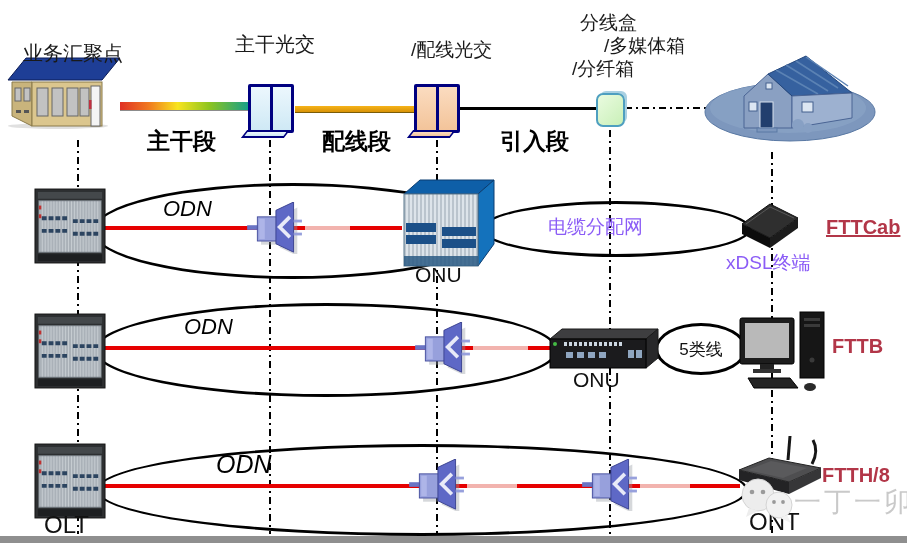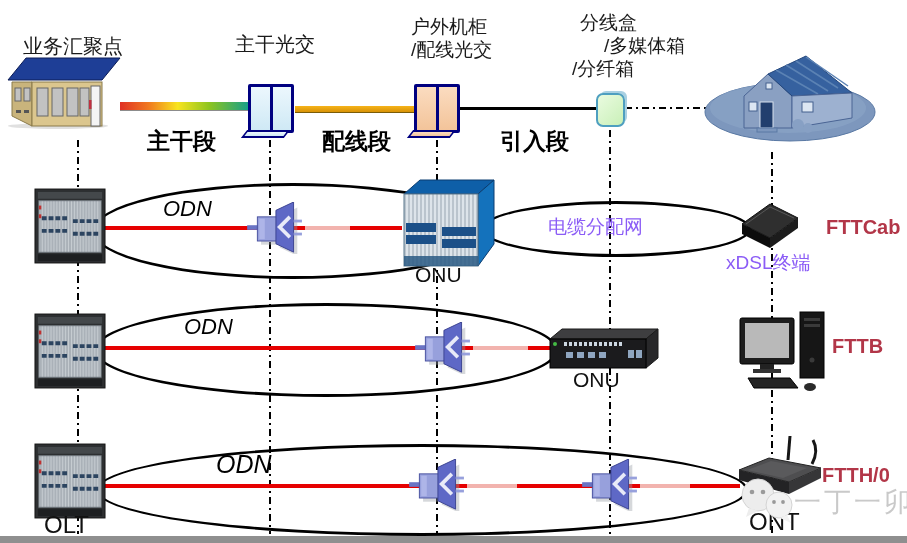--- a/index.html
+++ b/index.html
@@ -82,23 +82,22 @@
       </symbol>
     </defs>
   </svg>
 
   <div class="vline" style="left:77px;top:140px;height:394px;"></div>
   <div class="vline" style="left:269px;top:140px;height:394px;"></div>
   <div class="vline" style="left:436px;top:140px;height:394px;"></div>
   <div class="vline" style="left:609px;top:130px;height:404px;"></div>
   <div class="vline" style="left:771px;top:152px;height:382px;"></div>
 
-  <div class="lbl lbl-top" style="left:23px;top:33px;">业务汇聚点</div>
+  <div class="lbl lbl-top" style="left:23px;top:40px;">业务汇聚点</div>
   <div class="lbl lbl-top" style="left:235px;top:31px;">主干光交</div>
-  <div class="lbl lbl-sm" style="left:411px;top:14px;">户外机柜</div>
   <div class="lbl lbl-sm" style="left:411px;top:37px;">/配线光交</div>
   <div class="lbl lbl-sm" style="left:580px;top:10px;">分线盒</div>
   <div class="lbl lbl-sm" style="left:568px;top:33px;margin-left:36px;">/多媒体箱</div>
   <div class="lbl lbl-sm" style="left:572px;top:56px;">/分纤箱</div>
 
   <svg class="icon" style="left:6px;top:50px;" width="116" height="80" viewBox="0 0 116 80">
     <ellipse cx="52" cy="76" rx="50" ry="3" fill="#e0e0e0"></ellipse>
     <polygon points="6,32 26,32 26,76 6,66" fill="#c9b47c" stroke="#8a7a4a"></polygon>
     <rect x="26" y="32" width="70" height="44" fill="#dbc68e" stroke="#8a7a4a"></rect>
     <polygon points="2,30 20,8 114,8 96,30" fill="#1e3e96" stroke="#0c1c56"></polygon>
@@ -192,21 +191,21 @@
   <div class="ellipse" style="left:481px;top:201px;width:264px;height:50px;"></div>
   <div class="cablelbl" style="left:548px;top:214px;">电缆分配网</div>
 
   <svg class="icon" style="left:740px;top:198px;" width="60" height="58" viewBox="0 0 60 58">
     <polygon points="2,26 30,6 58,20 30,40" fill="#2f2f2f" stroke="#101010"></polygon>
     <polygon points="2,26 30,40 30,50 2,36" fill="#0c0c0c"></polygon>
     <polygon points="30,40 58,20 58,30 30,50" fill="#1c1c1c"></polygon>
     <polyline points="6,26 30,9 54,20" stroke="#585858" fill="none"></polyline>
   </svg>
   <div class="cablelbl" style="left:726px;top:250px;">xDSL终端</div>
-  <div class="tag" style="left:826px;top:216px;">FTTCab</div>
+  <div class="tag" style="left:826px;top:216px;text-decoration:underline;">FTTCab</div>
 
   <svg class="icon" style="left:34px;top:313px;" width="72" height="76">
       <use href="#sym-olt"></use>
     </svg>
   <div class="ellipse" style="left:94px;top:303px;width:458px;height:88px;"></div>
   <div class="odn" style="left:184px;top:314px;">ODN</div>
   <div class="redline" style="left:100px;top:346px;width:452px;"></div>
   <div class="pinkline" style="left:473px;top:346px;width:55px;"></div>
   <svg class="icon" style="left:415px;top:322px;" width="56" height="52">
       <use href="#sym-splitter"></use>
@@ -235,20 +234,23 @@
       <rect x="22" y="26" width="7" height="6"></rect>
         <rect x="33" y="26" width="7" height="6"></rect>
         <rect x="44" y="26" width="7" height="6"></rect>
       <rect x="55" y="26" width="7" height="6"></rect>
         <rect x="84" y="24" width="6" height="8"></rect>
         <rect x="92" y="24" width="6" height="8"></rect>
     </g>
   </svg>
   <div class="devlbl" style="left:573px;top:368px;">ONU</div>
 
+  <div class="ellipse" style="left:655px;top:323px;width:86px;height:46px;display:flex;align-items:center;justify-content:center;">
+    <span class="cat5lbl" style="position:static;">5类线</span>
+  </div>
 
   <svg class="icon" style="left:738px;top:310px;" width="95" height="84" viewBox="0 0 95 84">
     <rect x="62" y="2" width="24" height="66" fill="#161616" stroke="#000"></rect>
     <rect x="66" y="8" width="16" height="3" fill="#3a3a3a"></rect>
       <rect x="66" y="14" width="16" height="3" fill="#3a3a3a"></rect>
     <circle cx="74" cy="50" r="2.5" fill="#3a3a3a"></circle>
     <rect x="2" y="8" width="54" height="46" rx="2" fill="#1d1d1d" stroke="#000"></rect>
     <rect x="7" y="13" width="44" height="35" fill="#b9b9b9"></rect>
     <rect x="22" y="54" width="14" height="5" fill="#222"></rect>
     <rect x="15" y="59" width="28" height="4" fill="#333"></rect>
@@ -275,21 +277,21 @@
 
   <svg class="icon" style="left:733px;top:432px;" width="92" height="78" viewBox="0 0 92 78">
     <path d="M57,4 L55,28" stroke="#161616" stroke-width="3" fill="none"></path>
     <path d="M80,8 q6,11 -1,24" stroke="#161616" stroke-width="3" fill="none"></path>
     <polygon points="6,38 36,26 88,36 56,50" fill="#4e4e50" stroke="#222"></polygon>
     <polygon points="14,38 38,29 74,36 50,46" fill="#5a5a5c"></polygon>
     <polygon points="6,38 56,50 56,62 6,48" fill="#232325"></polygon>
     <polygon points="56,50 88,36 88,46 56,62" fill="#363638"></polygon>
   </svg>
   <div class="devlbl" style="left:749px;top:508px;font-size:24px;">ONT</div>
-  <div class="tag" style="left:822px;top:464px;">FTTH/0</div>
+  <div class="tag" style="left:822px;top:464px;">FTTH/8</div>
 
   <svg class="icon" style="left:738px;top:477px;z-index:7;" width="60" height="50" viewBox="0 0 60 50">
     <circle cx="20" cy="18" r="16" fill="#ededed" stroke="#d4d4d4"></circle>
     <polygon points="11,31 8,40 20,34" fill="#ededed"></polygon>
     <circle cx="14" cy="15" r="2.3" fill="#9a9a9a"></circle>
       <circle cx="25" cy="15" r="2.3" fill="#9a9a9a"></circle>
     <circle cx="41" cy="28" r="13" fill="#f2f2f2" stroke="#d4d4d4"></circle>
     <circle cx="36" cy="25" r="1.9" fill="#9a9a9a"></circle>
       <circle cx="45" cy="25" r="1.9" fill="#9a9a9a"></circle>
     <polygon points="49,38 53,46 42,41" fill="#f2f2f2"></polygon>

